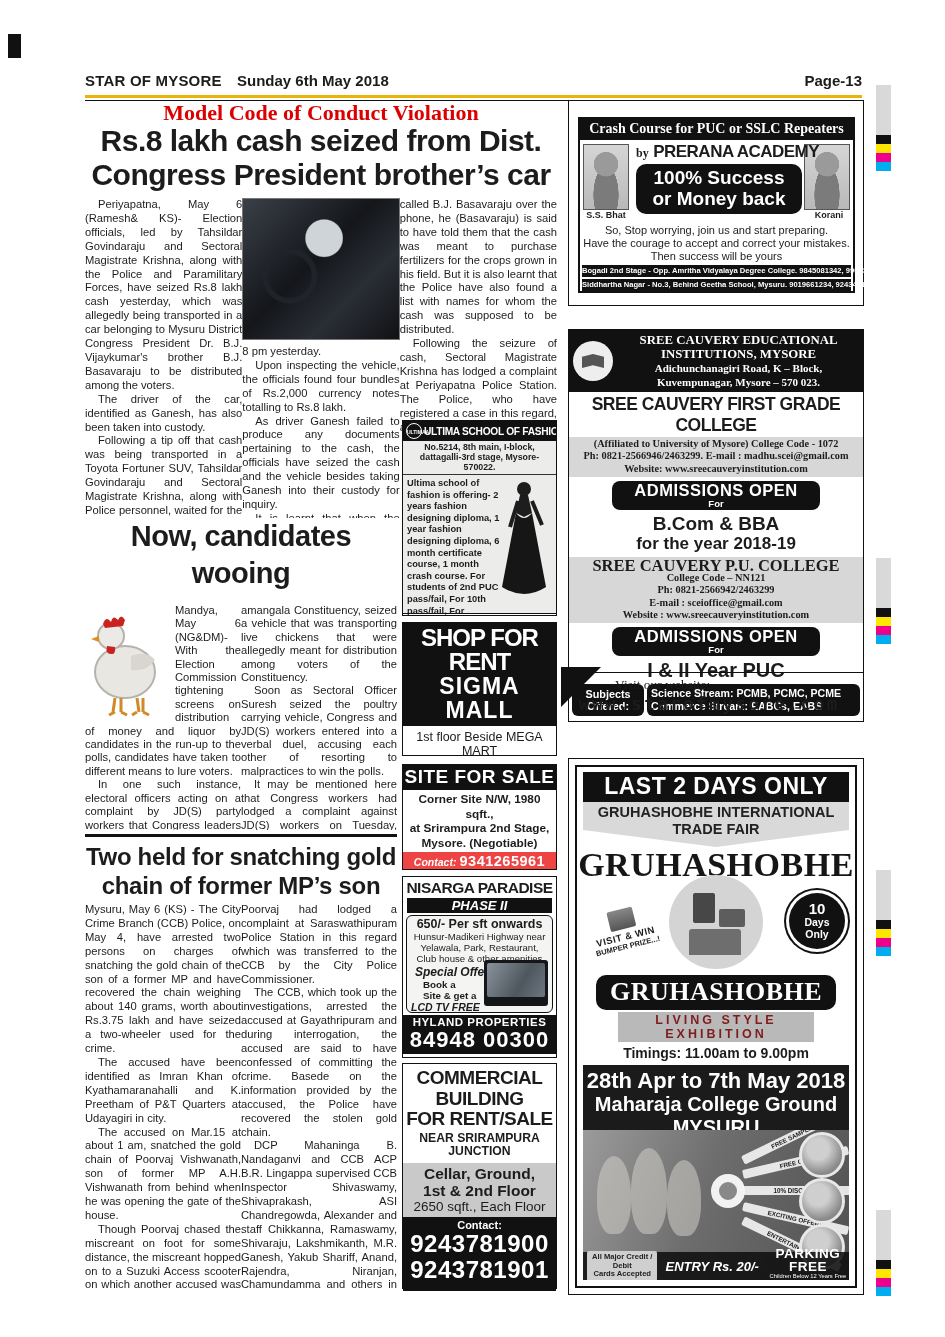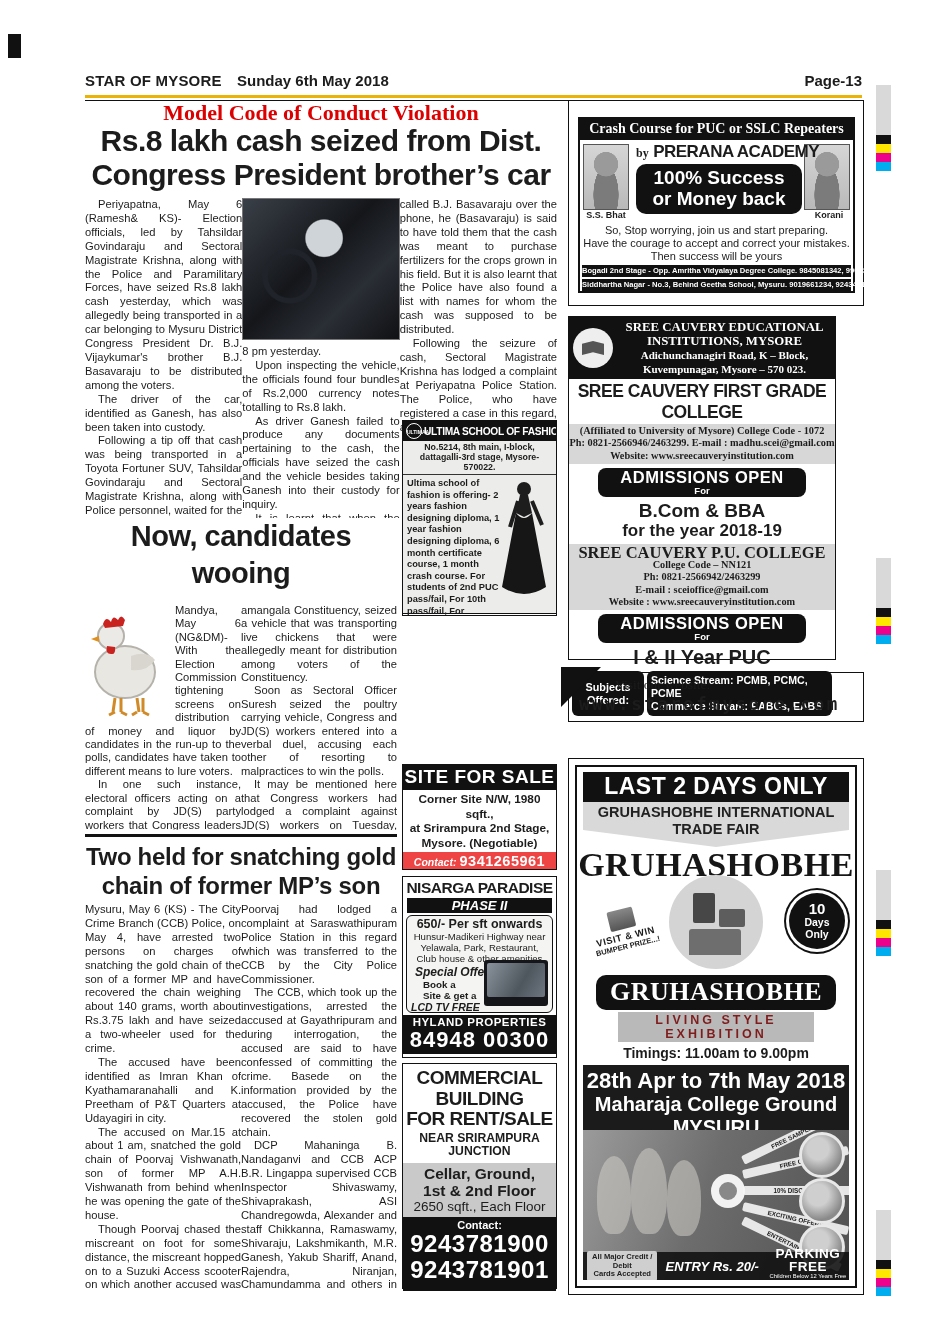--- a/index.html
+++ b/index.html
@@ -97,21 +97,21 @@
   .portrait.left { left:3px; } .portrait.right { right:3px; }
   .portrait-name { position:absolute; top:70px; font-weight:bold; font-size:9px; width:52px; }
   .pname-l { left:0; } .pname-r { right:-2px; }
   .crash-by { position:absolute; left:56px; top:2px; width:165px; white-space:nowrap; }
   .crash-by .by { font-family:"Liberation Serif", serif; font-weight:bold; font-size:12px; }
   .crash-by .academy { font-weight:bold; font-size:17px; letter-spacing:-0.5px; }
   .success-box { position:absolute; left:56px; top:24px; width:166px; background:#111; color:#fff; border-radius:10px; font-weight:bold; font-size:19px; line-height:21px; padding:3px 0 5px; }
   .crash-tag { font-size:11px; line-height:13px; }
   .crash-bar { background:#111; color:#fff; font-weight:bold; font-size:7.6px; margin:2px 2px 0; padding:1px 0 2px; white-space:nowrap; }
 
-  .sree { left:568px; top:316px; width:268px; height:344px; border:1.5px solid #111; text-align:center; }
+  .sree { left:568px; top:329px; width:296px; height:344px; border:1.5px solid #111; text-align:center; }
   .sree-head { background:#111; color:#fff; display:flex; align-items:center; padding:3px 4px; text-align:left; }
   .sree-logo { flex:0 0 auto; width:40px; height:40px; border-radius:50%; background:#eee; margin-right:5px; position:relative; }
   .sree-logo:after { content:""; position:absolute; left:9px; top:13px; width:22px; height:14px; background:#555; clip-path:polygon(0 20%,50% 0,100% 20%,100% 100%,50% 80%,0 100%); }
   .sree-title { font-family:"Liberation Serif", serif; font-weight:bold; font-size:12.8px; line-height:14px; text-align:center; width:100%; }
   .sree-addr { font-size:11px; }
   .sree-college1 { font-weight:bold; font-size:17.5px; letter-spacing:-0.5px; padding:2px 0 1px; }
   .sree-gray { background:#d7d7d7; font-family:"Liberation Serif", serif; font-weight:bold; font-size:10.3px; line-height:12.3px; padding:1px 0 2px; }
   .adm-box { display:inline-block; background:#111; color:#fff; border-radius:8px; padding:1px 22px 2px; margin-top:4px; }
   .adm-main { font-weight:bold; font-size:16.5px; letter-spacing:0.5px; line-height:17px; }
   .adm-for { font-weight:bold; font-size:9.5px; line-height:9px; }
@@ -262,20 +262,28 @@
         <circle cx="30" cy="10" r="7" fill="#1d1d1d"></circle>
         <path d="M26 16 l8 0 4 18 -8 4 -8 -4 z" fill="#1d1d1d"></path>
         <path d="M22 34 q8 10 16 0 l14 74 q-22 14 -44 0 z" fill="#161616"></path>
         <path d="M24 22 l-8 26 M38 22 l10 24" stroke="#1d1d1d" stroke-width="4"></path>
       </svg>
       <div class="ultima-text">Ultima school of fashion is offering- 2 years fashion designing diploma, 1 year fashion designing diploma, 6 month certificate course, 1 month crash course. For students of 2nd PUC pass/fail, For 10th pass/fail, For physically challenged students, For house wives, 100% job placement* will be done.</div>
     </div>
     <div class="ultima-contact">Contact Principal- 9742682222</div>
   </div>
 
+  <div class="abs ad shopad">
+    <div class="shop-black">
+      <div class="shop-l1">SHOP FOR RENT</div>
+      <div class="shop-l2">SIGMA MALL</div>
+    </div>
+    <div class="shop-l3">1st floor Beside MEGA MART</div>
+
+  </div>
 
   <div class="abs ad sitead">
     <div class="site-title">SITE FOR SALE</div>
     <div class="site-body">
       <span style="display:block">Corner Site N/W, 1980 sqft.,</span>
       <span style="display:block">at Srirampura 2nd Stage,</span>
       <span style="display:block">Mysore. (Negotiable)</span>
     </div>
     <div class="site-contact">
       <span class="lbl">Contact:</span>

